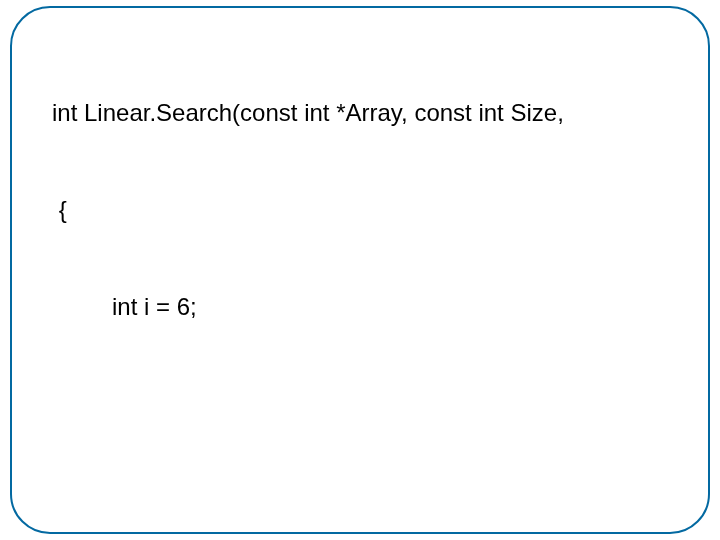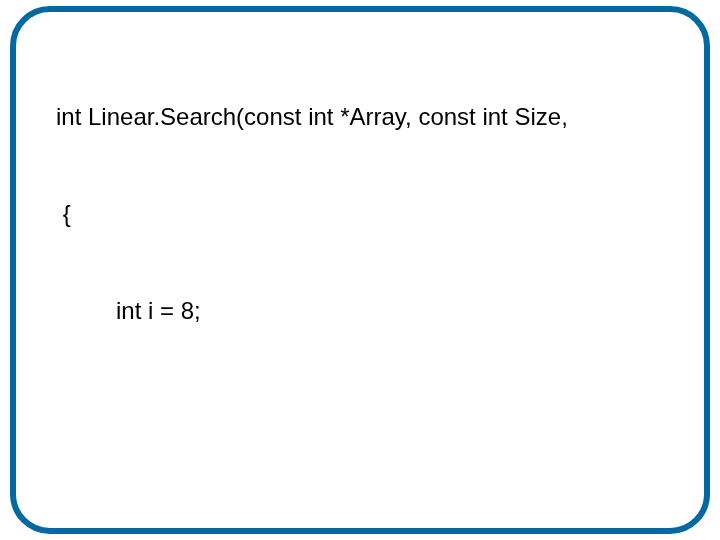--- a/index.html
+++ b/index.html
@@ -13,38 +13,38 @@
     color: #000;
     position: relative;
     box-sizing: border-box;
   }
   .frame {
     position: absolute;
     top: 6px;
     left: 10px;
     right: 10px;
     bottom: 6px;
-    border: 6px solid #0369a1;
+    border: 2px solid #0369a1;
     border-radius: 40px;
     padding: 24px 8px 8px 40px;
     box-sizing: border-box;
   }
   .code {
     white-space: pre;
     line-height: 1.35;
   }
 </style>
 </head>
 <body>
 
 <div class="frame">
   <div class="code">
     <div>int Linear.Search(const int *Array, const int Size,</div>
     <div> {</div>
-    <div>         int i = 8;</div>
+    <div>         int i = 6;</div>
     
     
     
     
     
     
     
     
     
   </div>

